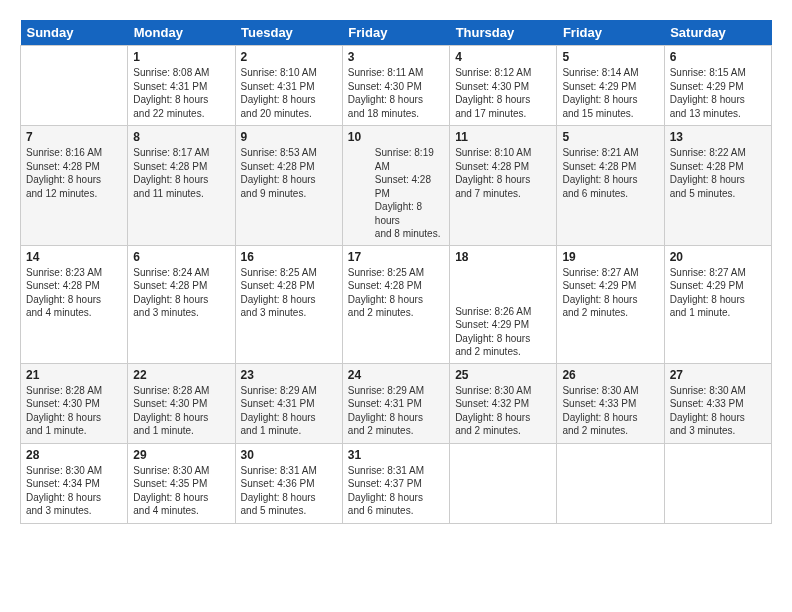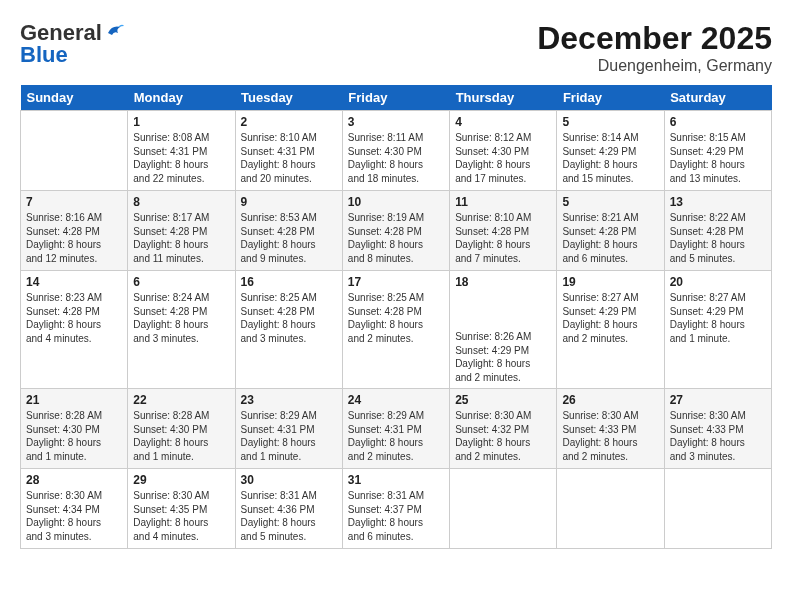--- a/index.html
+++ b/index.html
@@ -74,36 +74,20 @@
     .day-info {
       font-size: 10px;
       line-height: 1.35;
       color: #333;
     }
   </style>
 </head>
 <body>
 
 <div class="container">
-  <div class="header">
-    <div class="logo">
-      <div style="display:flex; align-items:center;">
-        <span style="font-size:22px; font-weight:bold; color:#333;">General</span>
-        <svg width="22" height="22" viewBox="0 0 22 22" style="margin-left:2px; margin-top:-2px;">
-          <path d="M4 12 Q8 4 16 6 Q12 8 14 12 Q10 10 8 14 Z" fill="#1565c0"></path>
-          <path d="M14 6 Q18 2 20 5 Q17 5 16 6 Z" fill="#42a5f5"></path>
-        </svg>
-      </div>
-      <span style="font-size:22px; font-weight:bold; color:#1565c0; margin-top:-4px;">Blue</span>
-    </div>
-    <div class="title-block">
-      <div class="month-title">December 2025</div>
-      <div class="location">Duengenheim, Germany</div>
-    </div>
-  </div>
 
   <table>
     <thead>
       <tr>
       <th>Sunday</th>
           <th>Monday</th>
           <th>Tuesday</th>
           <th>Friday</th>
           <th>Thursday</th>
           <th>Friday</th>
@@ -173,21 +157,21 @@
           </td>
           <td>
             <span class="day-num">9</span>
             <div class="day-info" style="white-space: pre-line;">Sunrise: 8:53 AM
 Sunset: 4:28 PM
 Daylight: 8 hours
 and 9 minutes.</div>
           </td>
           <td>
             <span class="day-num">10</span>
-            <div class="day-info" style="white-space: pre-line;">Sunrise: 8:19 AM
+            <div class="day-info" style="white-space: pre-line; margin-left: 27px;">Sunrise: 8:19 AM
 Sunset: 4:28 PM
 Daylight: 8 hours
 and 8 minutes.</div>
           </td>
           <td>
             <span class="day-num">11</span>
             <div class="day-info" style="white-space: pre-line;">Sunrise: 8:10 AM
 Sunset: 4:28 PM
 Daylight: 8 hours
 and 7 minutes.</div>

